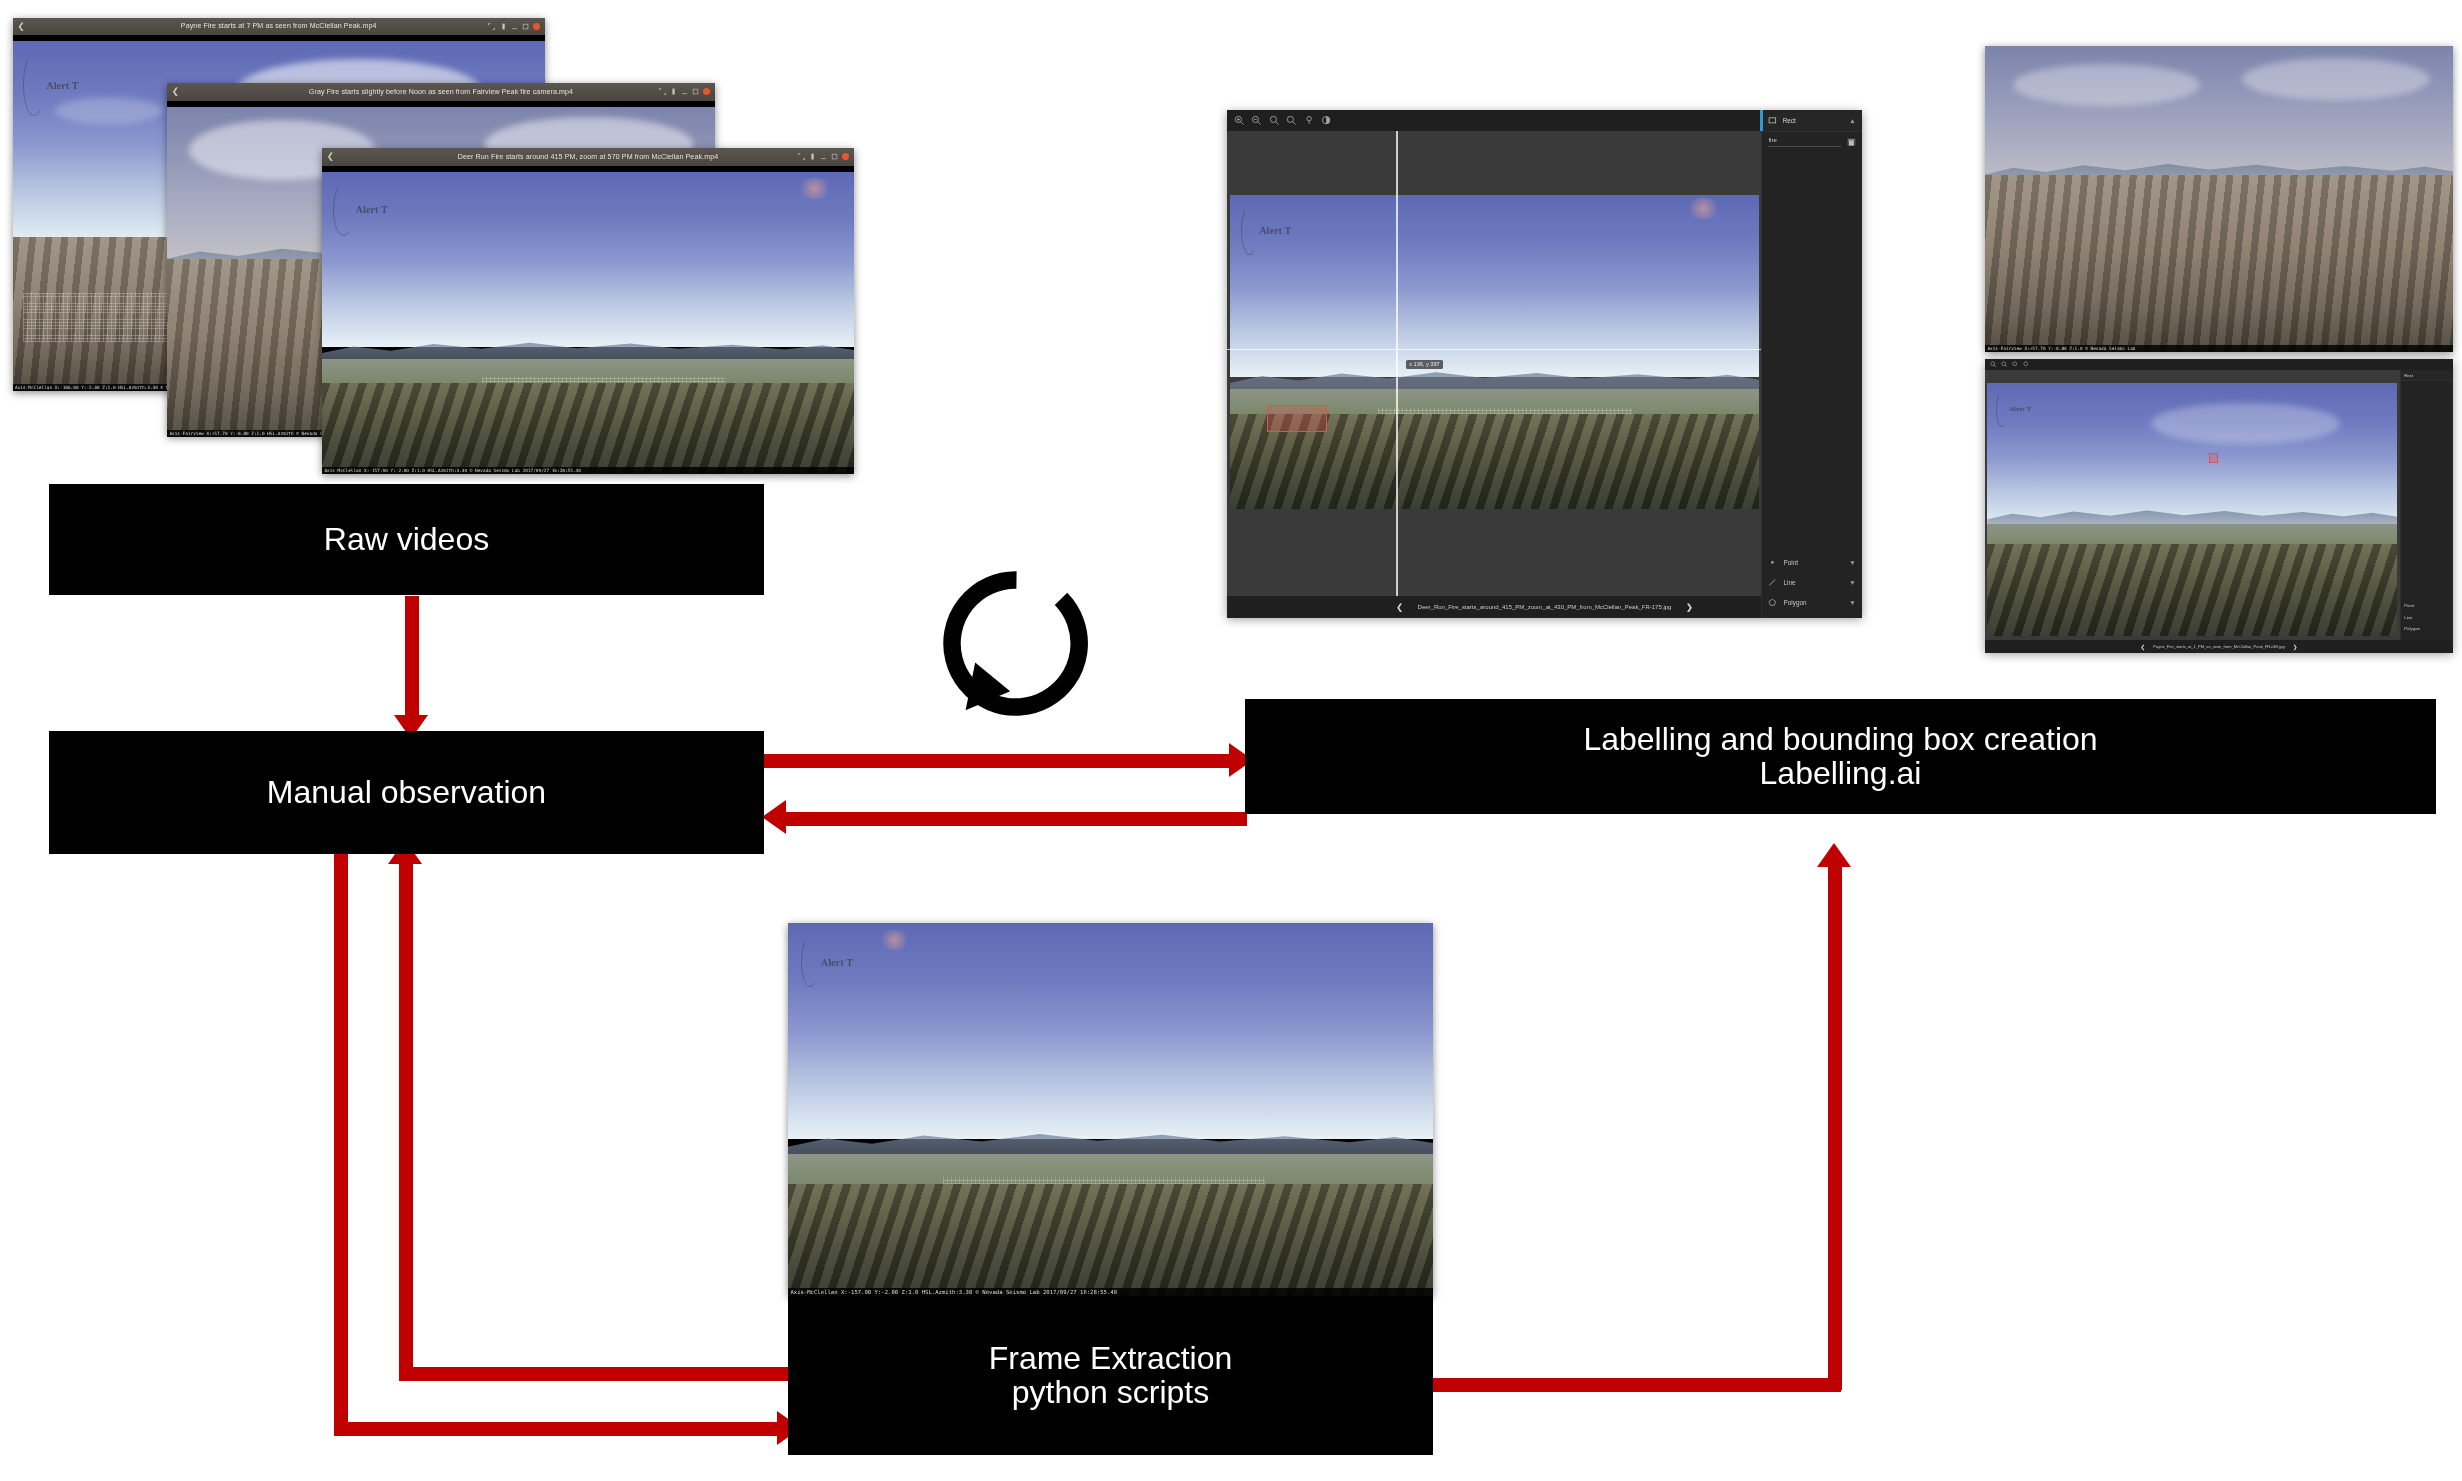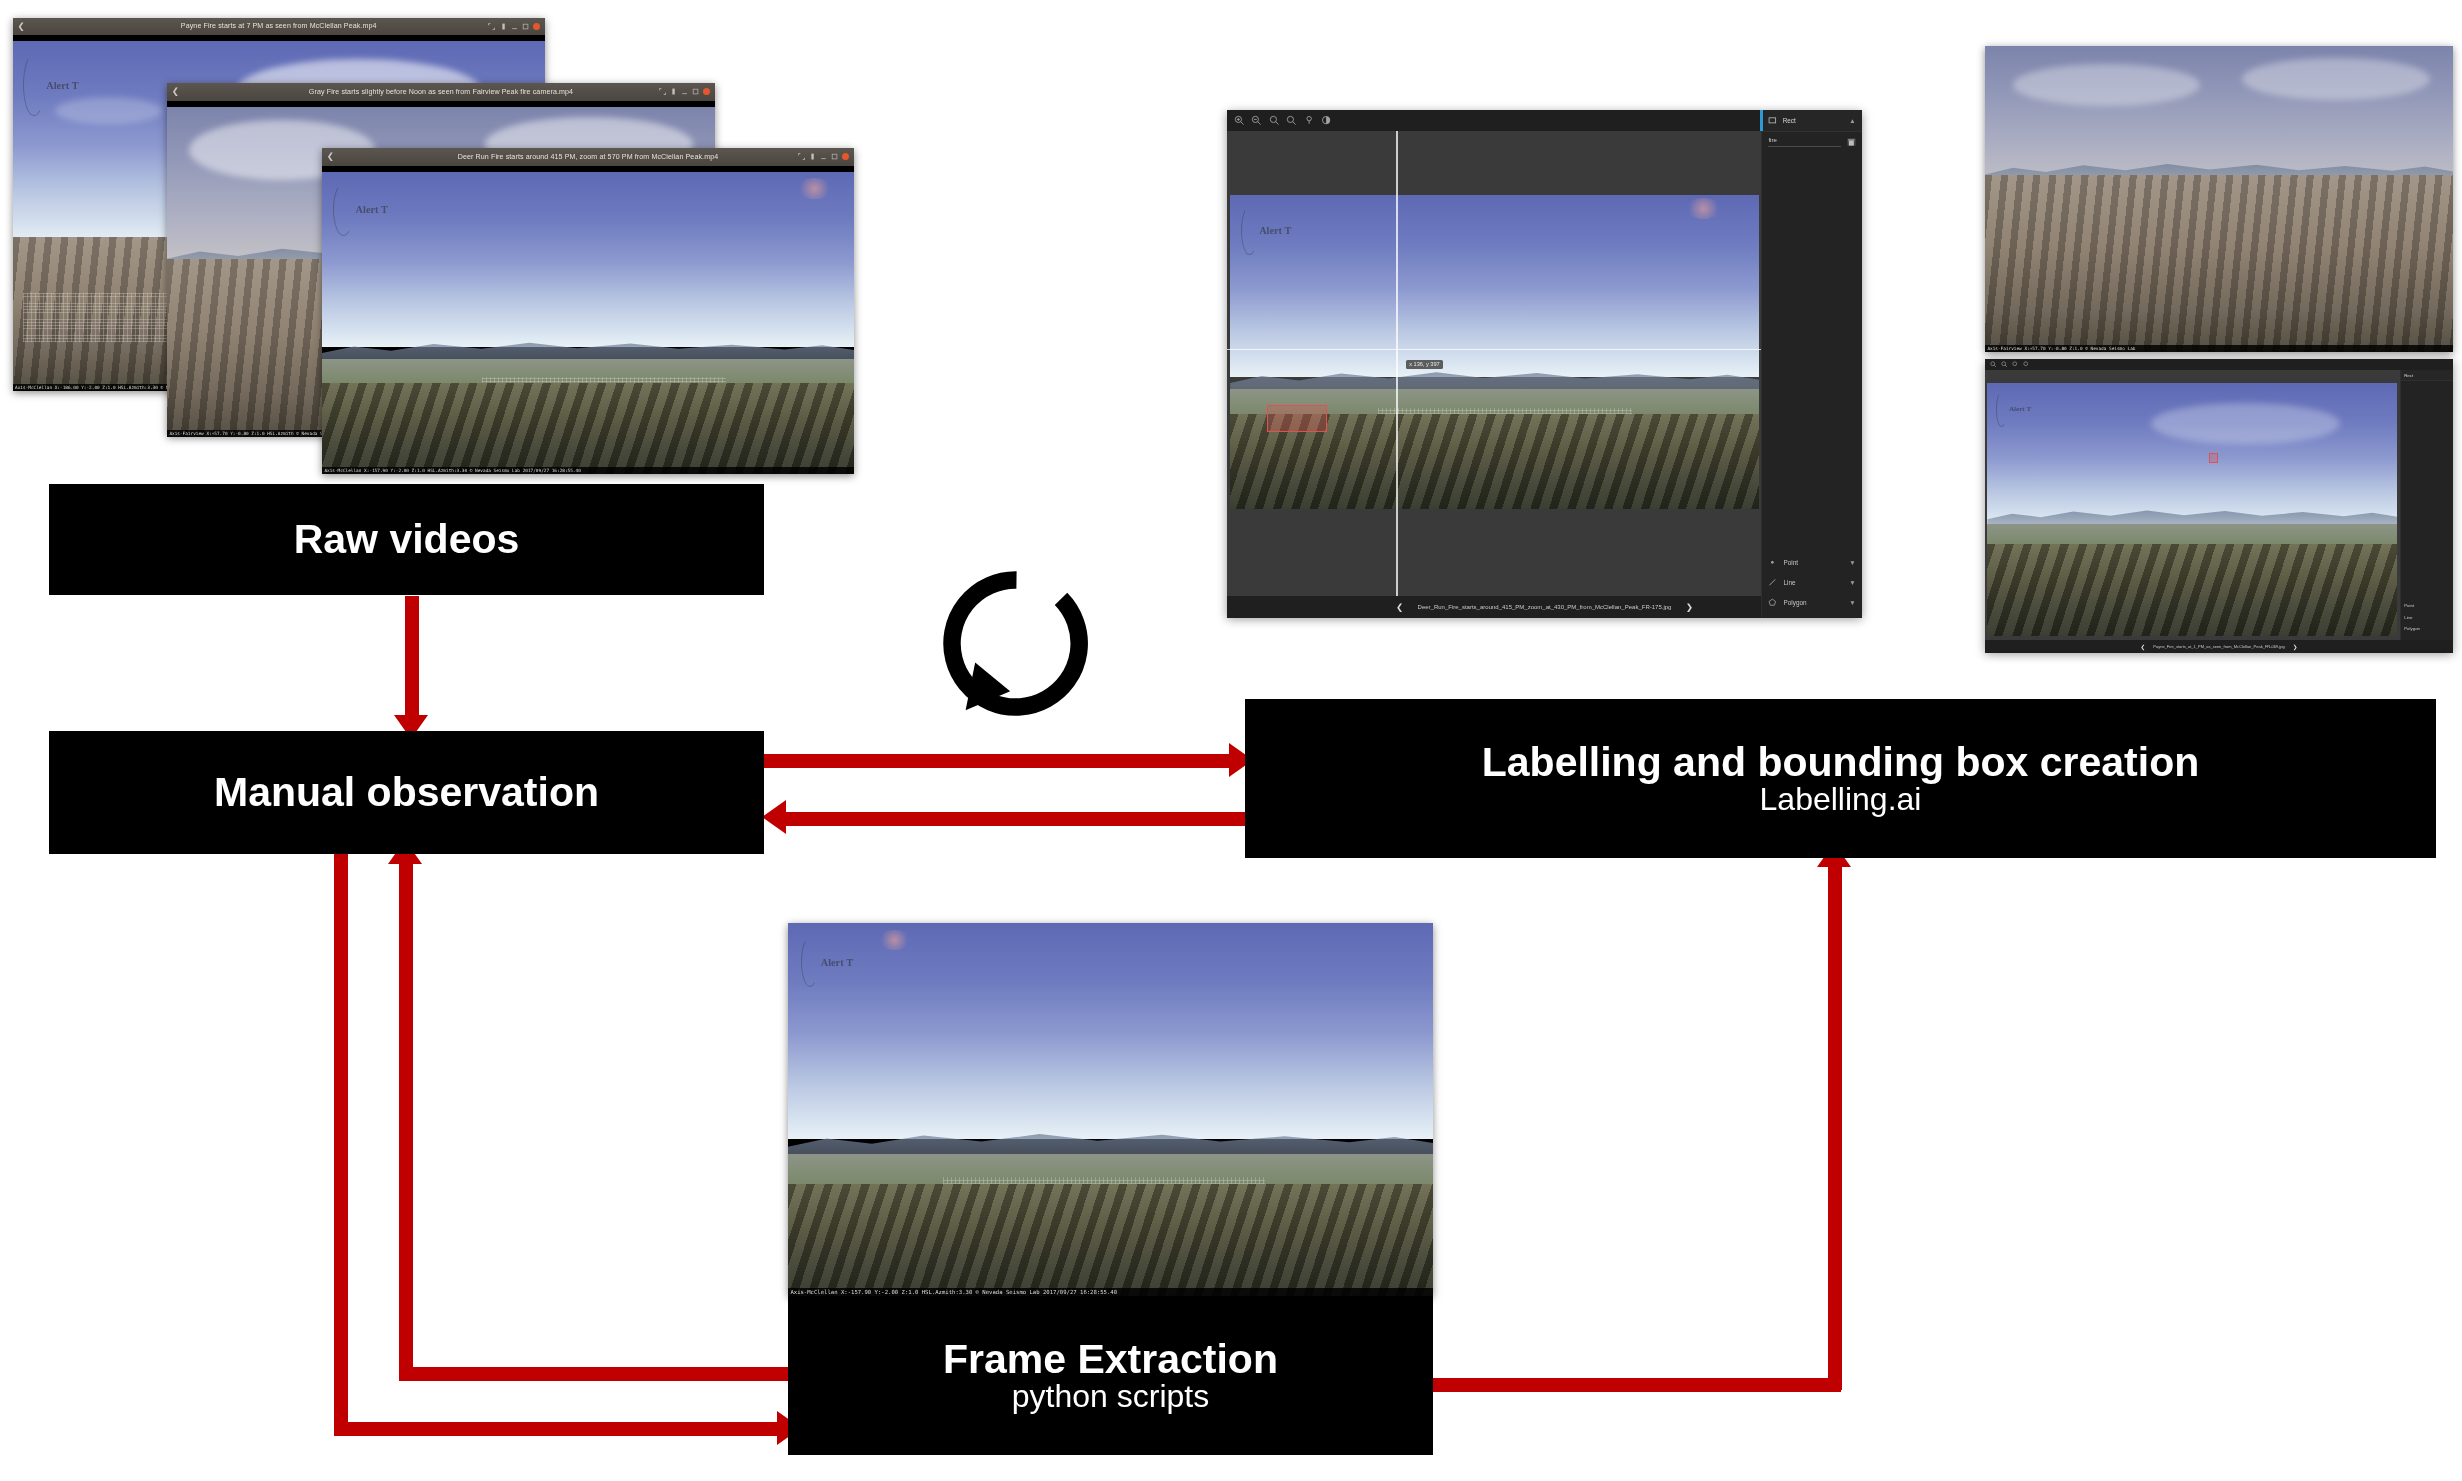--- a/index.html
+++ b/index.html
@@ -51,21 +51,21 @@
   .scene .logo{position:absolute;left:2%;top:4%;width:26%;height:17%;opacity:.55;
       display:flex;align-items:center;}
   .scene .logo .arc{width:14%;height:100%;border:1.6px solid rgba(40,40,40,.55);
       border-radius:50%;border-right-color:transparent;border-top-color:transparent;}
   .scene .logo .txt{font-family:"Liberation Serif",serif;font-weight:700;color:#2b2b2b;
       font-size:10.3px;margin-left:1.6px;white-space:nowrap;}
 
   
   .fblock{position:absolute;background:#000;color:#fff;display:flex;flex-direction:column;
       align-items:center;justify-content:center;text-align:center;line-height:1.04;}
-  .fblock .l1{font-size:41px;font-weight:700;}
+  .fblock .l1{font-size:32px;font-weight:400;}
   .fblock .l2{font-size:32px;font-weight:400;}
 
   
   .arw{position:absolute;background:#c00000;}
   .head{position:absolute;width:0;height:0;}
   .head.down{border-left:17.5px solid transparent;border-right:17.5px solid transparent;border-top:24px solid #c00000;}
   .head.up{border-left:17.5px solid transparent;border-right:17.5px solid transparent;border-bottom:24px solid #c00000;}
   .head.right{border-top:17.5px solid transparent;border-bottom:17.5px solid transparent;border-left:24px solid #c00000;}
   .head.left{border-top:17.5px solid transparent;border-bottom:17.5px solid transparent;border-right:24px solid #c00000;}
 
@@ -427,21 +427,21 @@
   </svg>
 
   <div class="fblock" style="left:49px;top:484px;width:715px;height:111px;">
     <div class="l1">Raw videos</div>
   </div>
 
   <div class="fblock" style="left:49px;top:731px;width:715px;height:123px;">
     <div class="l1">Manual observation</div>
   </div>
 
-  <div class="fblock" style="left:1245px;top:699px;width:1191px;height:159px;">
+  <div class="fblock" style="left:1245px;top:699px;width:1191px;height:115px;">
     <div class="l1">Labelling and bounding box creation</div>
     <div class="l2">Labelling.ai</div>
   </div>
 
   <div class="fblock" style="left:788px;top:1296px;width:645px;height:159px;">
     <div class="l1">Frame Extraction</div>
     <div class="l2">python scripts</div>
   </div>
 
 </div>

